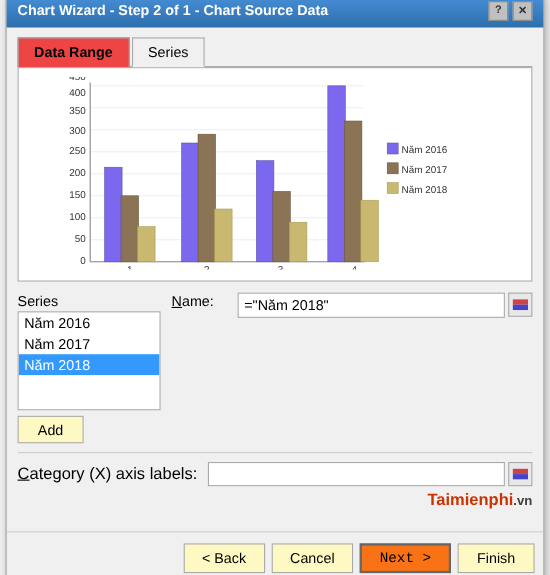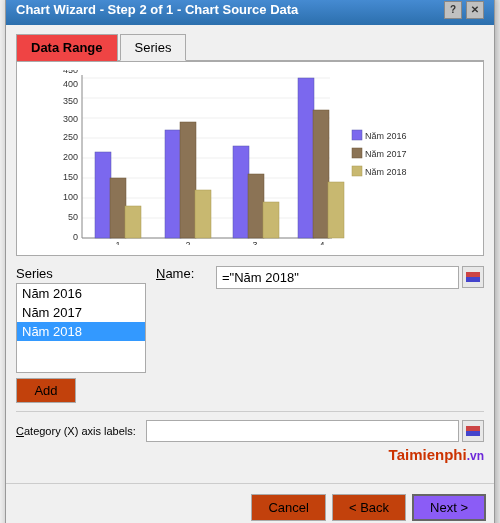--- a/index.html
+++ b/index.html
@@ -115,28 +115,29 @@
       color: white;
     }
     .series-buttons {
       display: flex;
       gap: 6px;
       margin-top: 5px;
       justify-content: flex-start;
     }
     .btn {
       padding: 4px 16px;
-      background: #c2410c;
+      background: #fef9c3;
       border: 1px solid #aaa;
       cursor: pointer;
       font-size: 13px;
       min-width: 60px;
     }
     .btn.primary {
-      background: #8b5cf6;
+      background: #f97316;
+      font-family: Liberation Mono, monospace;
     }
     
     .series-right {
       flex: 1;
     }
     .form-row {
       display: flex;
       margin-bottom: 10px;
     }
     .form-label {
@@ -174,21 +175,21 @@
       background: #ccc;
       margin: 8px 0;
     }
     .category-row {
       display: flex;
       align-items: center;
       gap: 10px;
       margin-top: 6px;
     }
     .category-label {
-      font-size: 11px;
+      font-size: 15px;
       flex-shrink: 0;
       text-align: right;
     }
     .category-label .underline { text-decoration: underline; }
     .category-input-wrap {
       flex: 1;
       display: flex;
       align-items: center;
       gap: 3px;
     }
@@ -365,24 +366,25 @@
           <svg width="14" height="10">
             <rect x="0" y="0" width="14" height="5" fill="#cc4444"></rect>
             <rect x="0" y="5" width="14" height="5" fill="#4444cc"></rect>
           </svg>
         </div>
       </div>
     </div>
 
     <div style="text-align: right; padding: 4px 0 0 0; position: relative;">
       <span style="font-size:15px; font-weight:bold; color:#cc3300;">
-        <span>Taimienphi</span><span style="color:#6d28d9; font-size:12px;">.vn</span>
+        <span>Taimienphi</span><span style="color:#404040; font-size:12px;">.vn</span>
       </span>
     </div>
 
   </div>
 
   <div class="footer">
+    <button class="btn">&lt; Back</button>
     <button class="btn">Cancel</button>
-    <button class="btn">&lt; Back</button>
     <button class="btn primary" style="border: 2px solid #666;">Next &gt;</button>
+    <button class="btn">Finish</button>
   </div>
 </div>
 
 </body></html>

